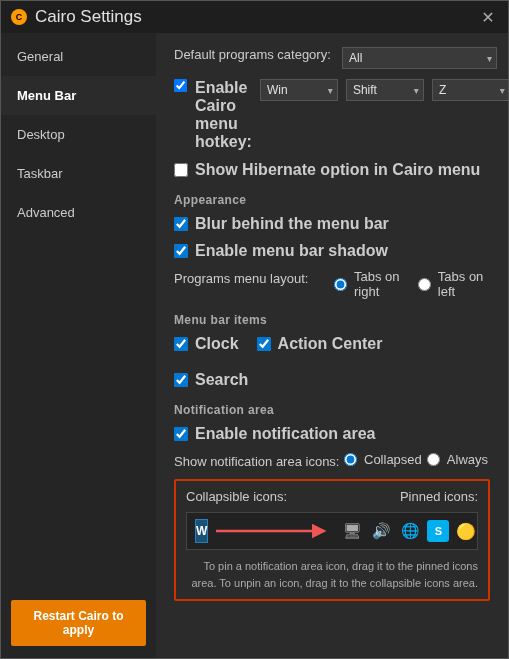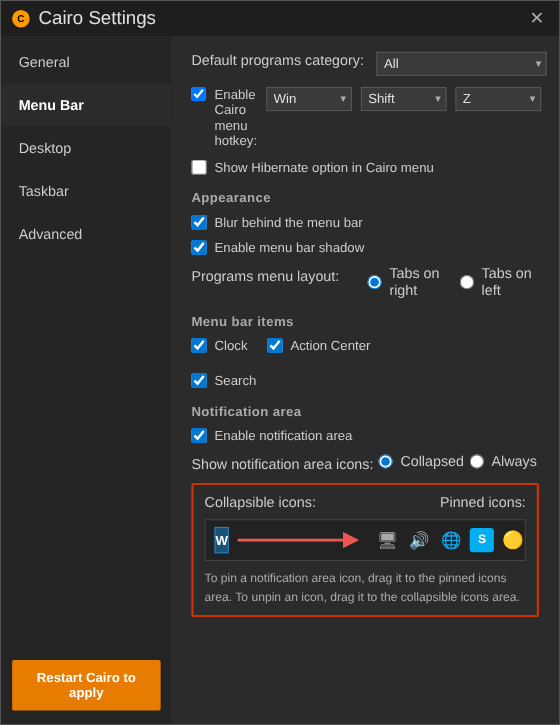--- a/index.html
+++ b/index.html
@@ -148,21 +148,22 @@
       margin-bottom: 9px;
     }
     .checkbox-row input[type=checkbox] {
       width: 14px;
       height: 14px;
       accent-color: #0078d4;
       cursor: pointer;
     }
     .checkbox-label {
       color: #ccc;
-      font-size: 12px;
+      font-size: 16px;
+      font-weight: bold;
     }
     .section-title {
       color: #aaa;
       font-size: 12px;
       font-weight: 600;
       margin: 14px 0 8px 0;
       letter-spacing: 0.03em;
     }
     .radio-group {
       display: flex;
@@ -235,21 +236,21 @@
       justify-content: center;
     }
     .pinned-icons-area {
       display: flex;
       align-items: center;
       gap: 5px;
     }
     .drag-hint {
       font-size: 11px;
       color: #aaa;
-      text-align: left;
+      text-align: right;
       margin-top: 8px;
       line-height: 1.5;
     }
     .show-icons-row {
       display: flex;
       align-items: flex-start;
       margin-bottom: 6px;
     }
     .show-icons-label {
       color: #ccc;

